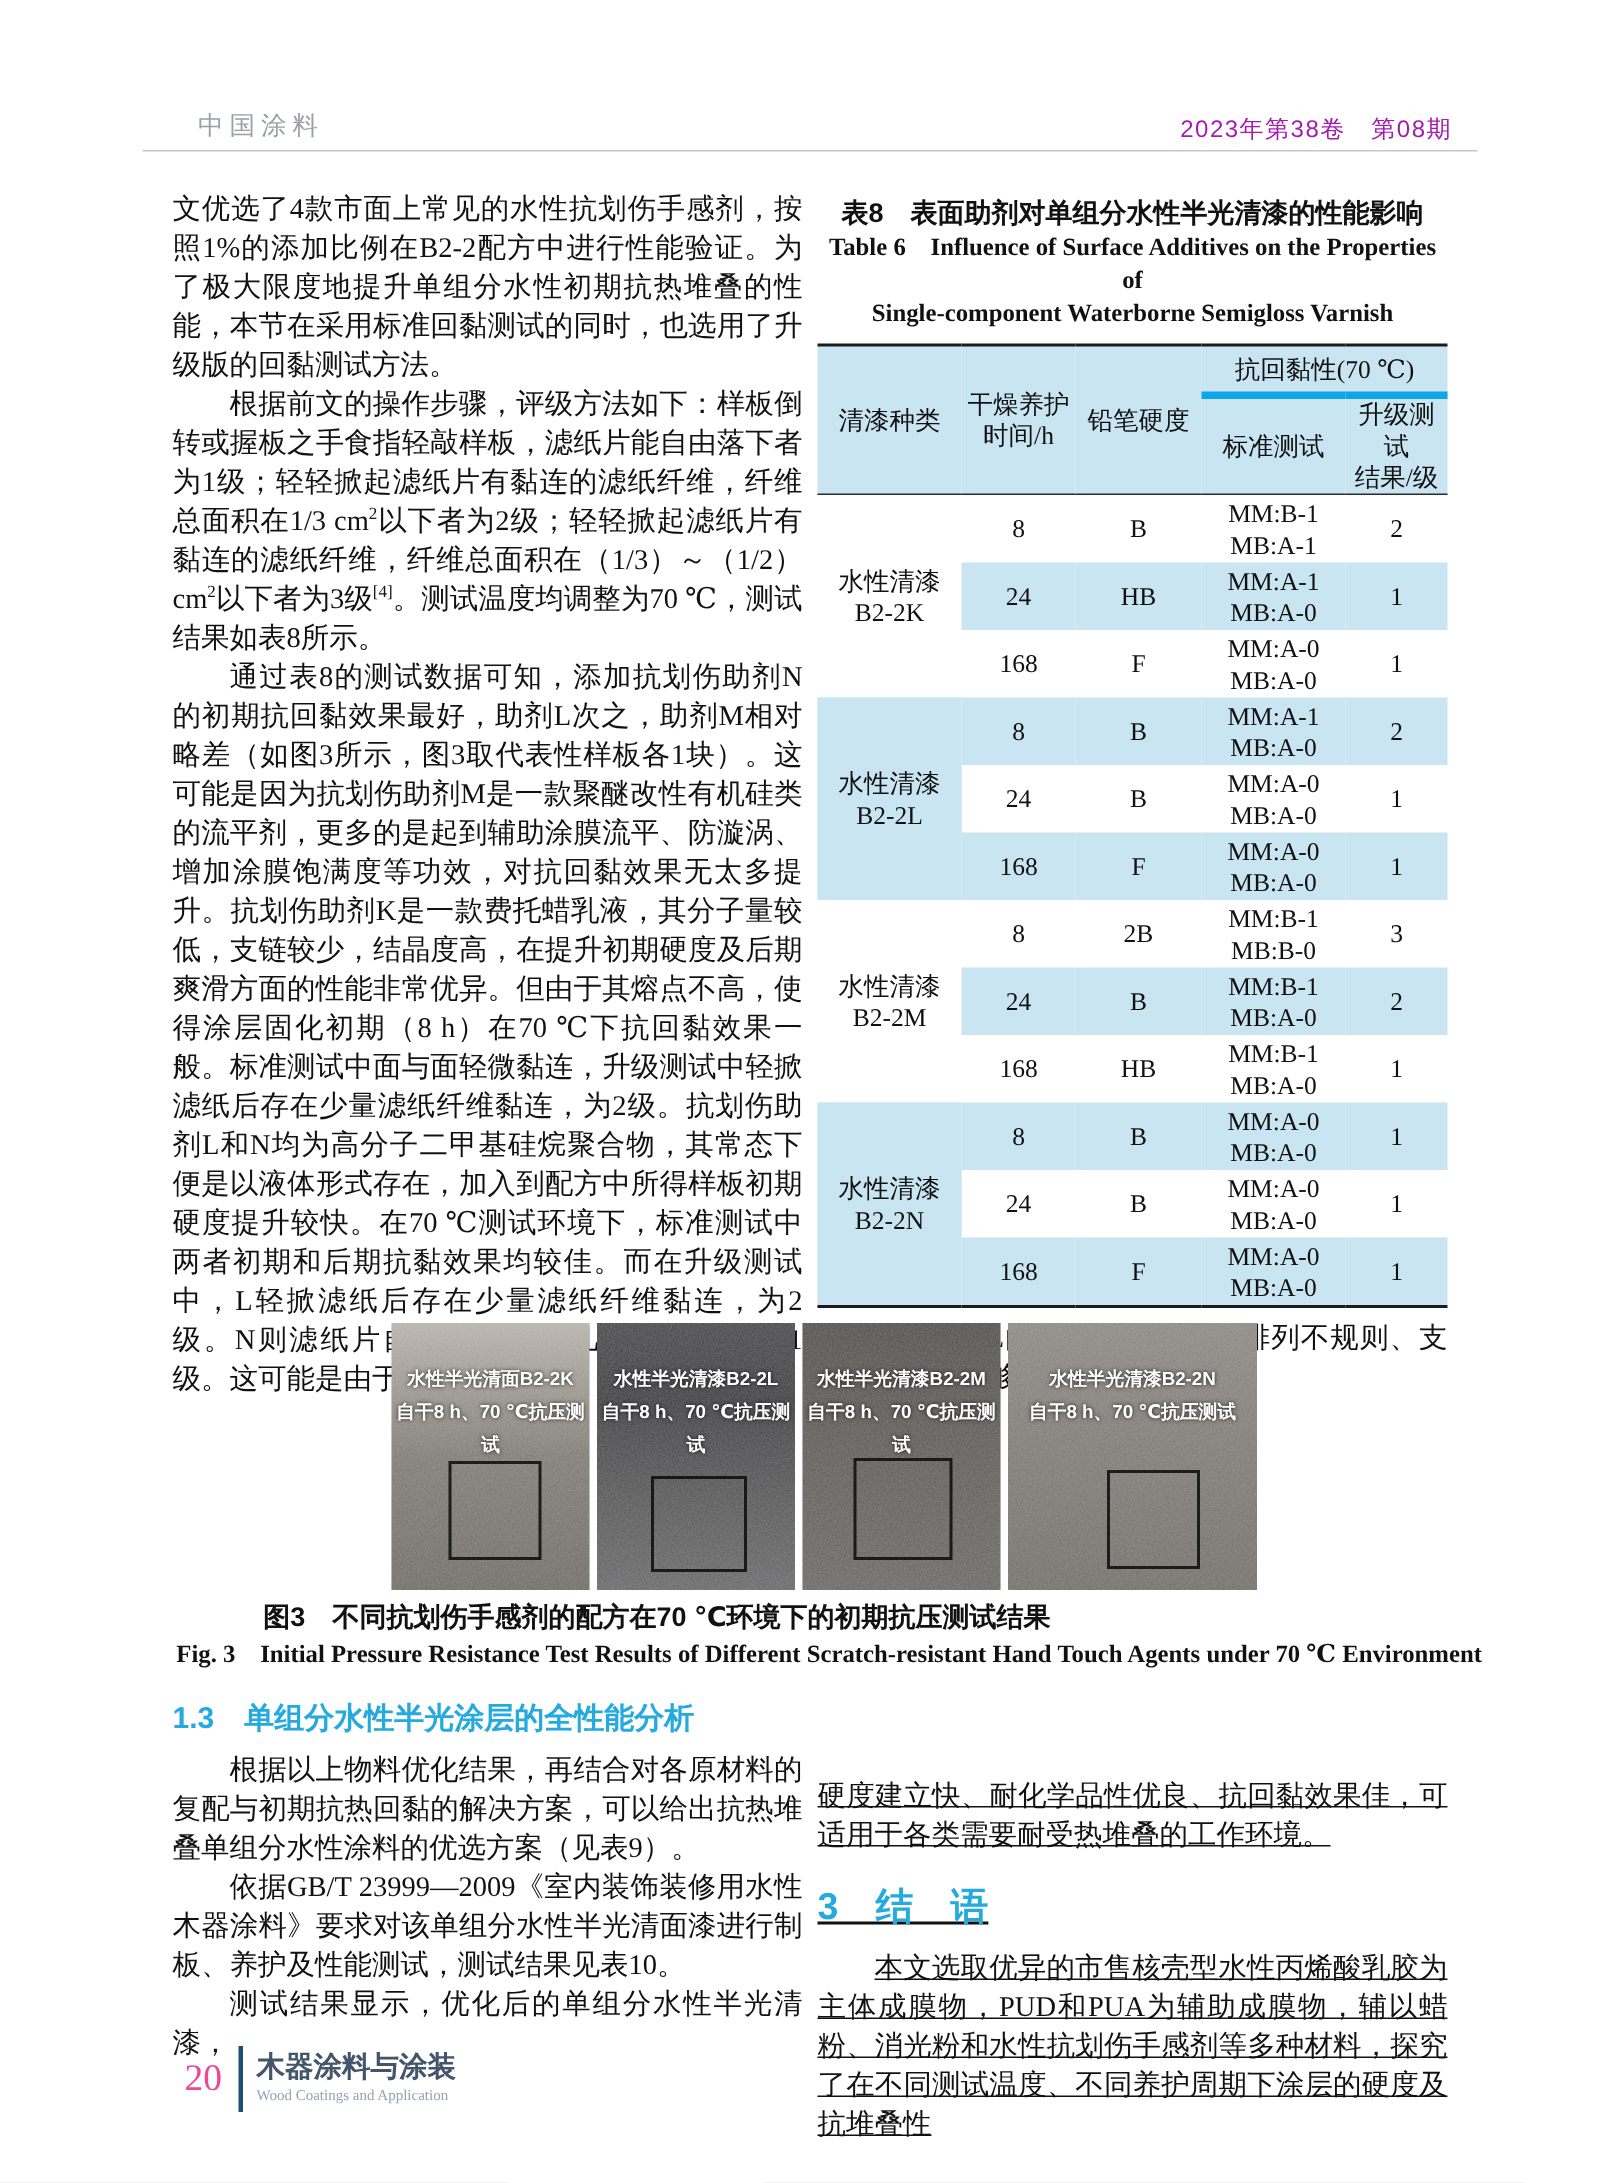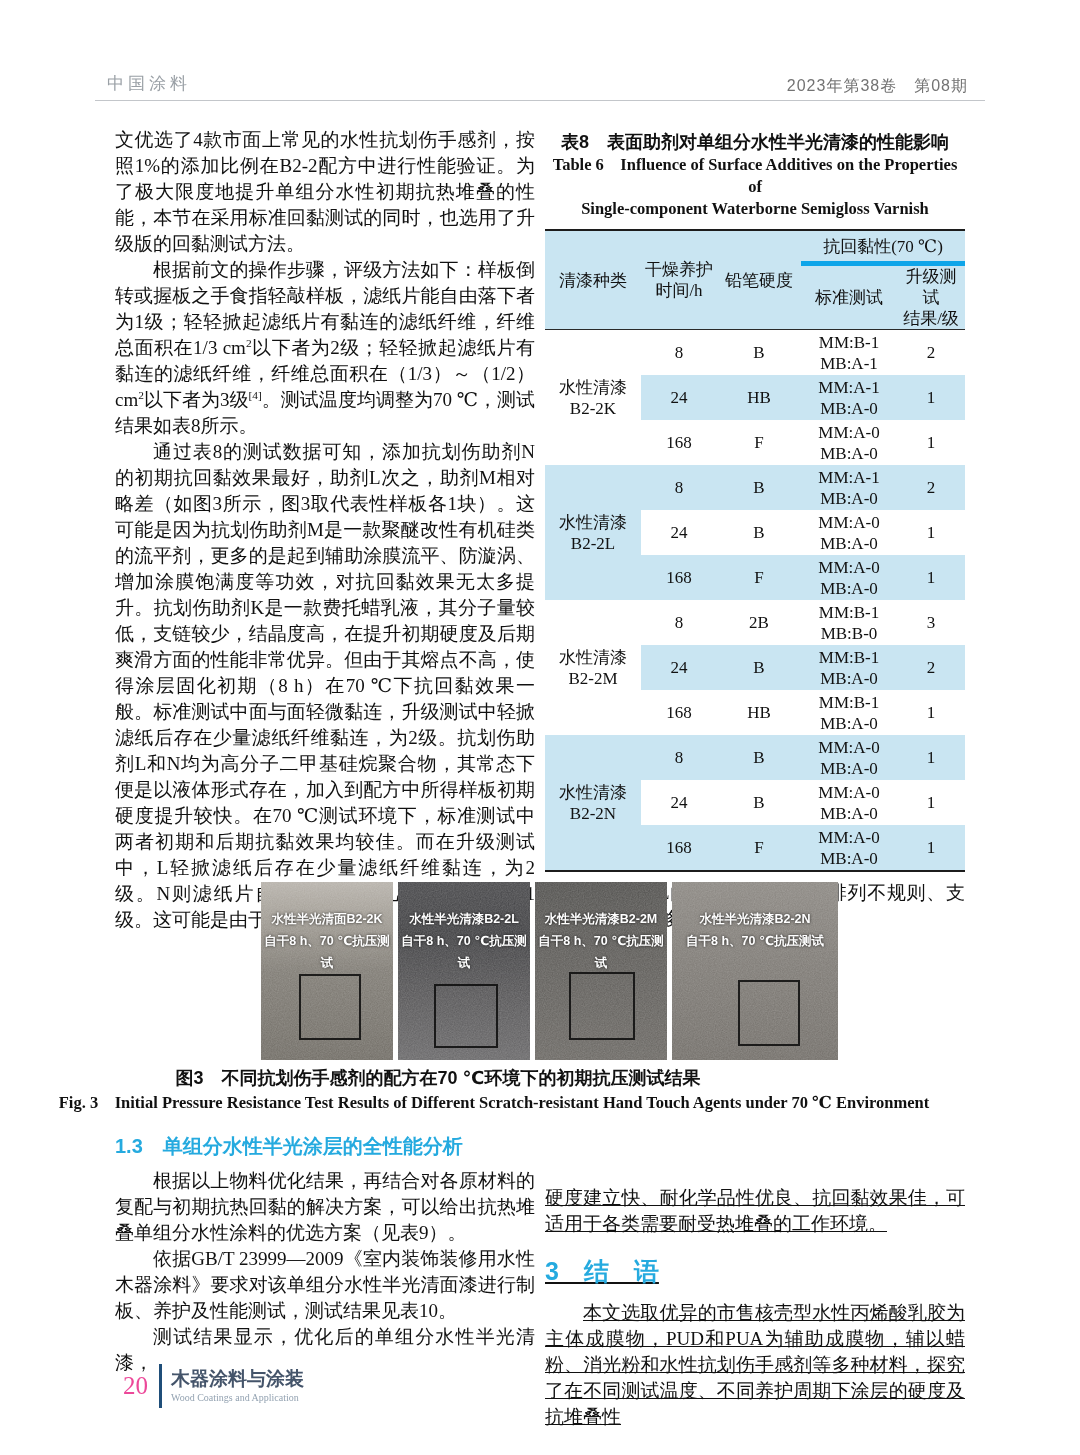--- a/index.html
+++ b/index.html
@@ -1,22 +1,22 @@
 <!DOCTYPE html>
 <html><head>
 <meta charset="utf-8">
 <style>
   html,body{margin:0;padding:0;background:#e8e8e8;}
   .page{position:relative;width:1080px;height:1455px;background:#ffffff;overflow:hidden;
         font-family:"Liberation Serif","DejaVu Serif",serif;color:#111;}
   
-  .hdr-journal{position:absolute;left:107px;top:72px;font-family:Liberation Serif, serif;
+  .hdr-journal{position:absolute;left:132px;top:72px;font-family:Liberation Serif, serif;
         font-size:17px;color:#9aa0a6;letter-spacing:4px;}
   .hdr-issue{position:absolute;right:112px;top:76px;font-family:"Liberation Sans","DejaVu Sans",sans-serif;
-        font-size:16px;color:#737373;letter-spacing:1px;}
+        font-size:16px;color:#a21caf;letter-spacing:1px;}
   .hdr-rule{position:absolute;left:95px;top:100px;width:890px;height:1px;background:#c3c6ca;}
   
   .col{position:absolute;width:420px;font-size:19px;line-height:26px;text-align:justify;}
   .col p{margin:0;}
   .indent{text-indent:2em;}
   sup{font-size:0.6em;vertical-align:super;line-height:0;}
   sub{font-size:0.6em;vertical-align:sub;line-height:0;}
   i.tg{font-style:italic;}
   .col-left-top{left:115px;top:127px;}
   .col-right-top{left:545px;top:130px;}
@@ -53,21 +53,21 @@
   .photo-label{position:absolute;left:0;top:26px;width:100%;text-align:center;color:#fff;
         font-family:"Liberation Sans","DejaVu Sans",sans-serif;font-weight:bold;font-size:12.5px;
         line-height:22px;text-shadow:0 0 3px rgba(0,0,0,.8);z-index:3;}
   .photo-square{position:absolute;border:2px solid rgba(10,10,10,.85);z-index:2;}
   .sq-0{left:38px;top:92px;width:58px;height:62px;}
   .sq-1{left:36px;top:102px;width:60px;height:60px;}
   .sq-2{left:34px;top:90px;width:62px;height:64px;}
   .sq-3{left:66px;top:98px;width:58px;height:62px;}
   .fig-cap-zh{position:absolute;left:0;top:1066px;width:876px;text-align:center;
         font-family:"Liberation Sans","DejaVu Sans",sans-serif;font-weight:bold;font-size:18px;margin:0;}
-  .fig-cap-en{position:absolute;left:0;top:1092px;width:988px;text-align:center;
+  .fig-cap-en{position:absolute;left:0;top:1092px;width:988px;text-align:right;
         font-weight:bold;font-size:16.5px;margin:0;}
   
   .sec-heading{font-family:"Liberation Sans","DejaVu Sans",sans-serif;font-weight:bold;
         color:#25aadf;text-align:left;text-indent:0;}
   .sec24-heading{font-size:20px;line-height:26px;margin:0 0 9px 0 !important;}
   .sec3-heading{font-size:25px;line-height:30px;margin:19px 0 14px 0 !important;}
   
   .footer{position:absolute;left:123px;top:1364px;display:flex;align-items:center;}
   .footer-pagenum{font-size:25px;color:#ec4899;margin-right:11px;}
   .footer-bar{width:3px;height:44px;background:#1f4e79;margin-right:9px;}

